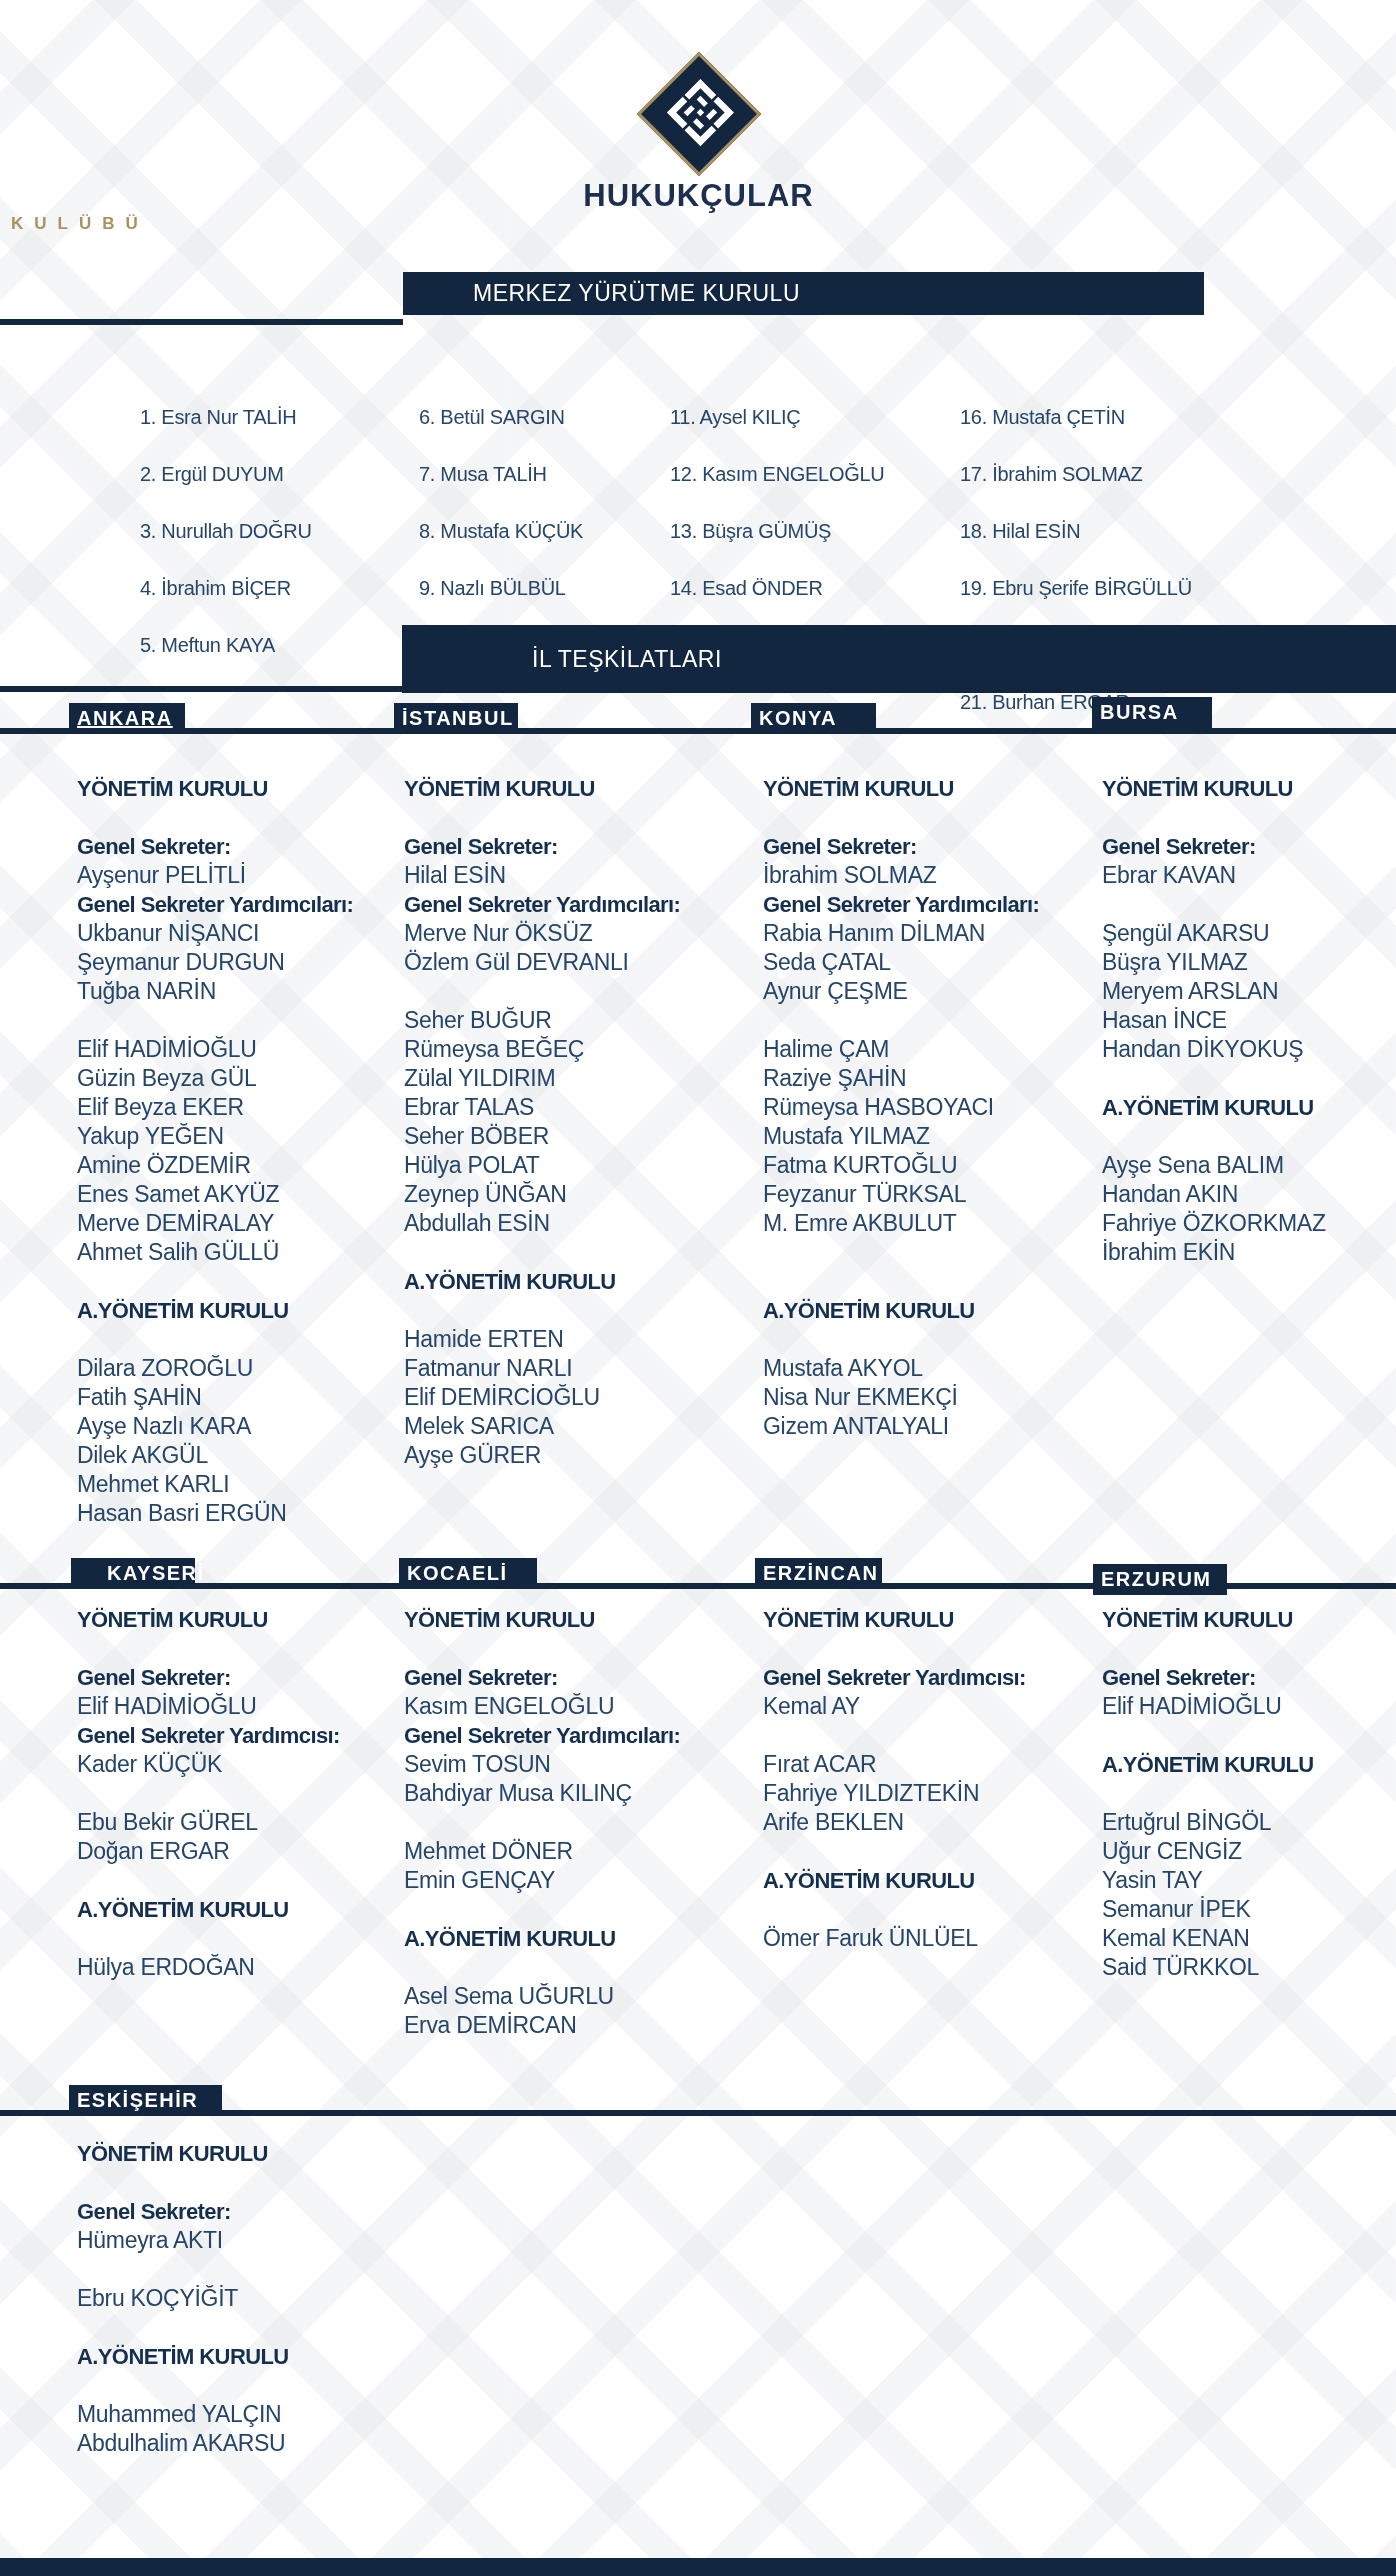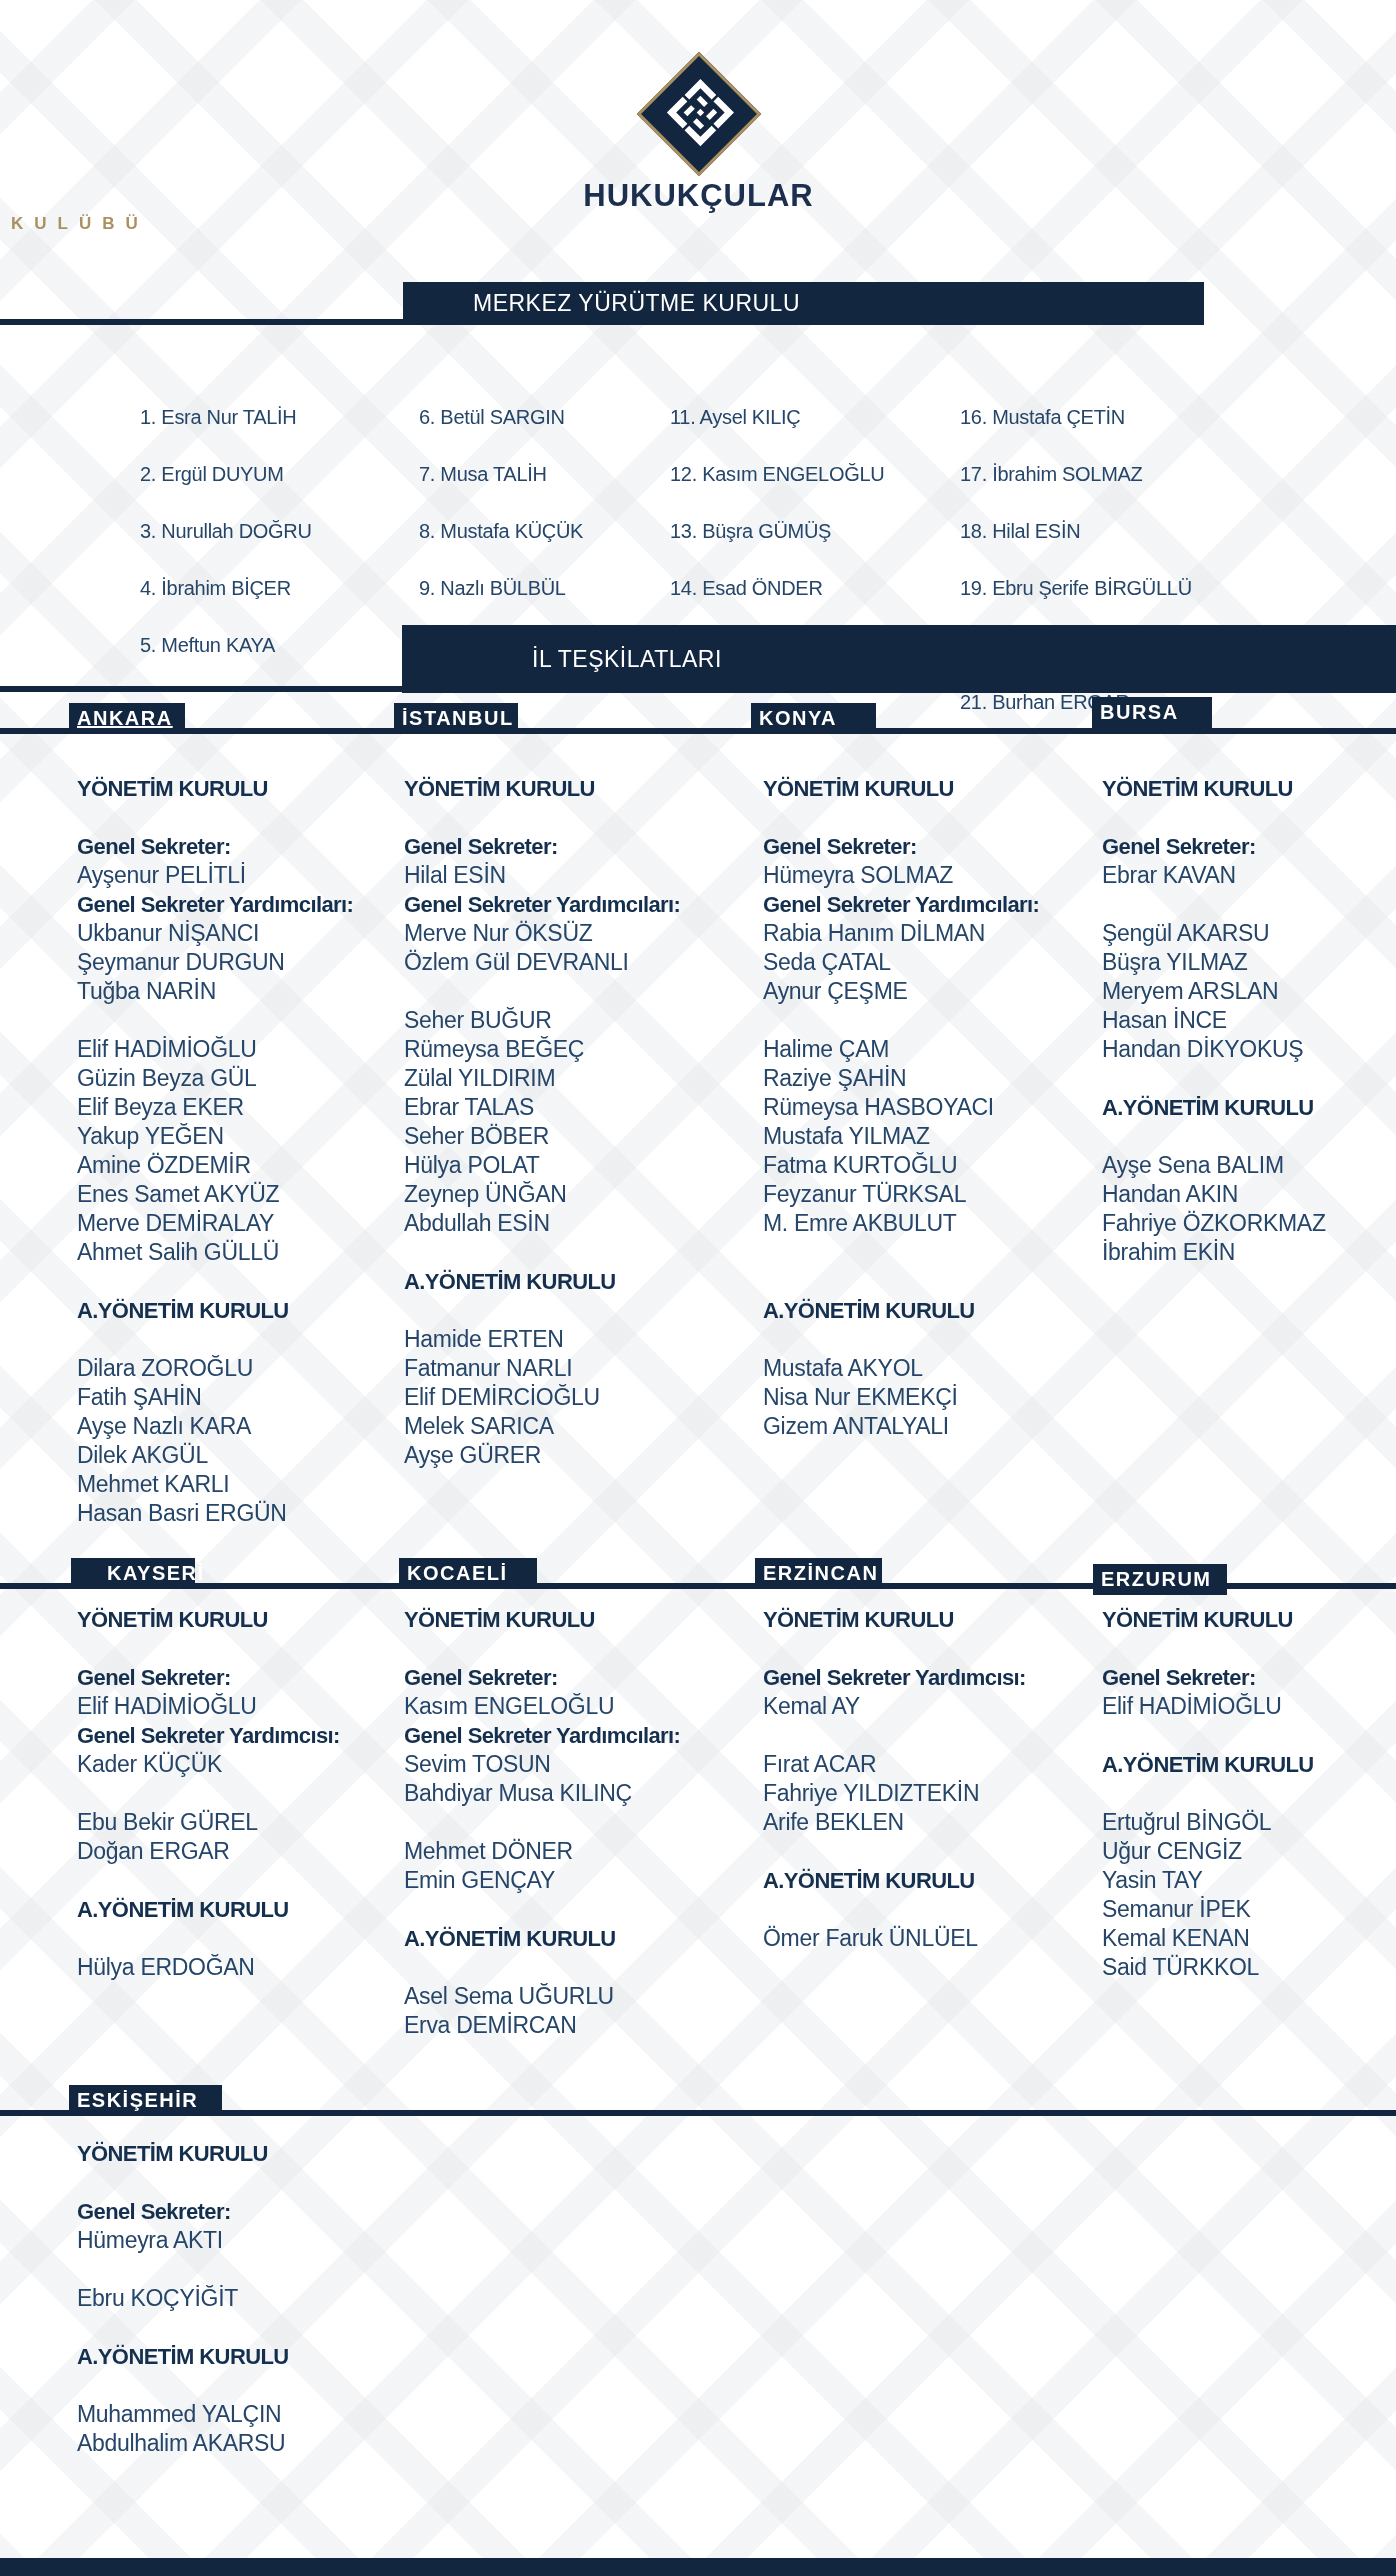--- a/index.html
+++ b/index.html
@@ -30,21 +30,21 @@
   }
   .logo-sub{
     position:absolute;left:0;top:214px;width:1397px;text-align:left;
     font-size:17px;font-weight:bold;color:var(--gold);letter-spacing:11px;text-indent:11px;
   }
   
   .bar{
     position:absolute;background:var(--navy);color:#ffffff;
     display:flex;align-items:center;white-space:nowrap;
   }
-  .bar.merkez{left:403px;top:282px;width:731px;height:43px;font-size:23px;padding-left:70px;letter-spacing:0.5px;}
+  .bar.merkez{left:403px;top:272px;width:731px;height:43px;font-size:23px;padding-left:70px;letter-spacing:0.5px;}
   .bar.il{left:402px;top:625px;width:995px;height:68px;font-size:23px;padding-left:130px;letter-spacing:0.5px;}
   .hline{position:absolute;background:var(--navy);height:6px;}
   
   .mcol{position:absolute;top:375px;white-space:nowrap;}
   
   .citylabel{
     position:absolute;height:31px;background:var(--navy);color:#ffffff;
     font-size:20px;font-weight:bold;letter-spacing:1.5px;
     display:flex;align-items:center;padding-left:8px;box-sizing:border-box;white-space:nowrap;
   }
@@ -182,21 +182,21 @@
       <div class="line n">Fatmanur NARLI</div>
       <div class="line n">Elif DEMİRCİOĞLU</div>
       <div class="line n">Melek SARICA</div>
       <div class="line n">Ayşe GÜRER</div>
     </div>
     <div class="citylabel" style="left: 751px; top: 703px; width: 125px;">KONYA</div>
     <div class="citycol" style="left: 763px; top: 774px;">
       <div class="line h">YÖNETİM KURULU</div>
       <div class="line g">&nbsp;</div>
       <div class="line b">Genel Sekreter:</div>
-      <div class="line n">Hümeyra SOLMAZ</div>
+      <div class="line n">İbrahim SOLMAZ</div>
       <div class="line b">Genel Sekreter Yardımcıları:</div>
       <div class="line n">Rabia Hanım DİLMAN</div>
       <div class="line n">Seda ÇATAL</div>
       <div class="line n">Aynur ÇEŞME</div>
       <div class="line g">&nbsp;</div>
       <div class="line n">Halime ÇAM</div>
       <div class="line n">Raziye ŞAHİN</div>
       <div class="line n">Rümeysa HASBOYACI</div>
       <div class="line n">Mustafa YILMAZ</div>
       <div class="line n">Fatma KURTOĞLU</div>

